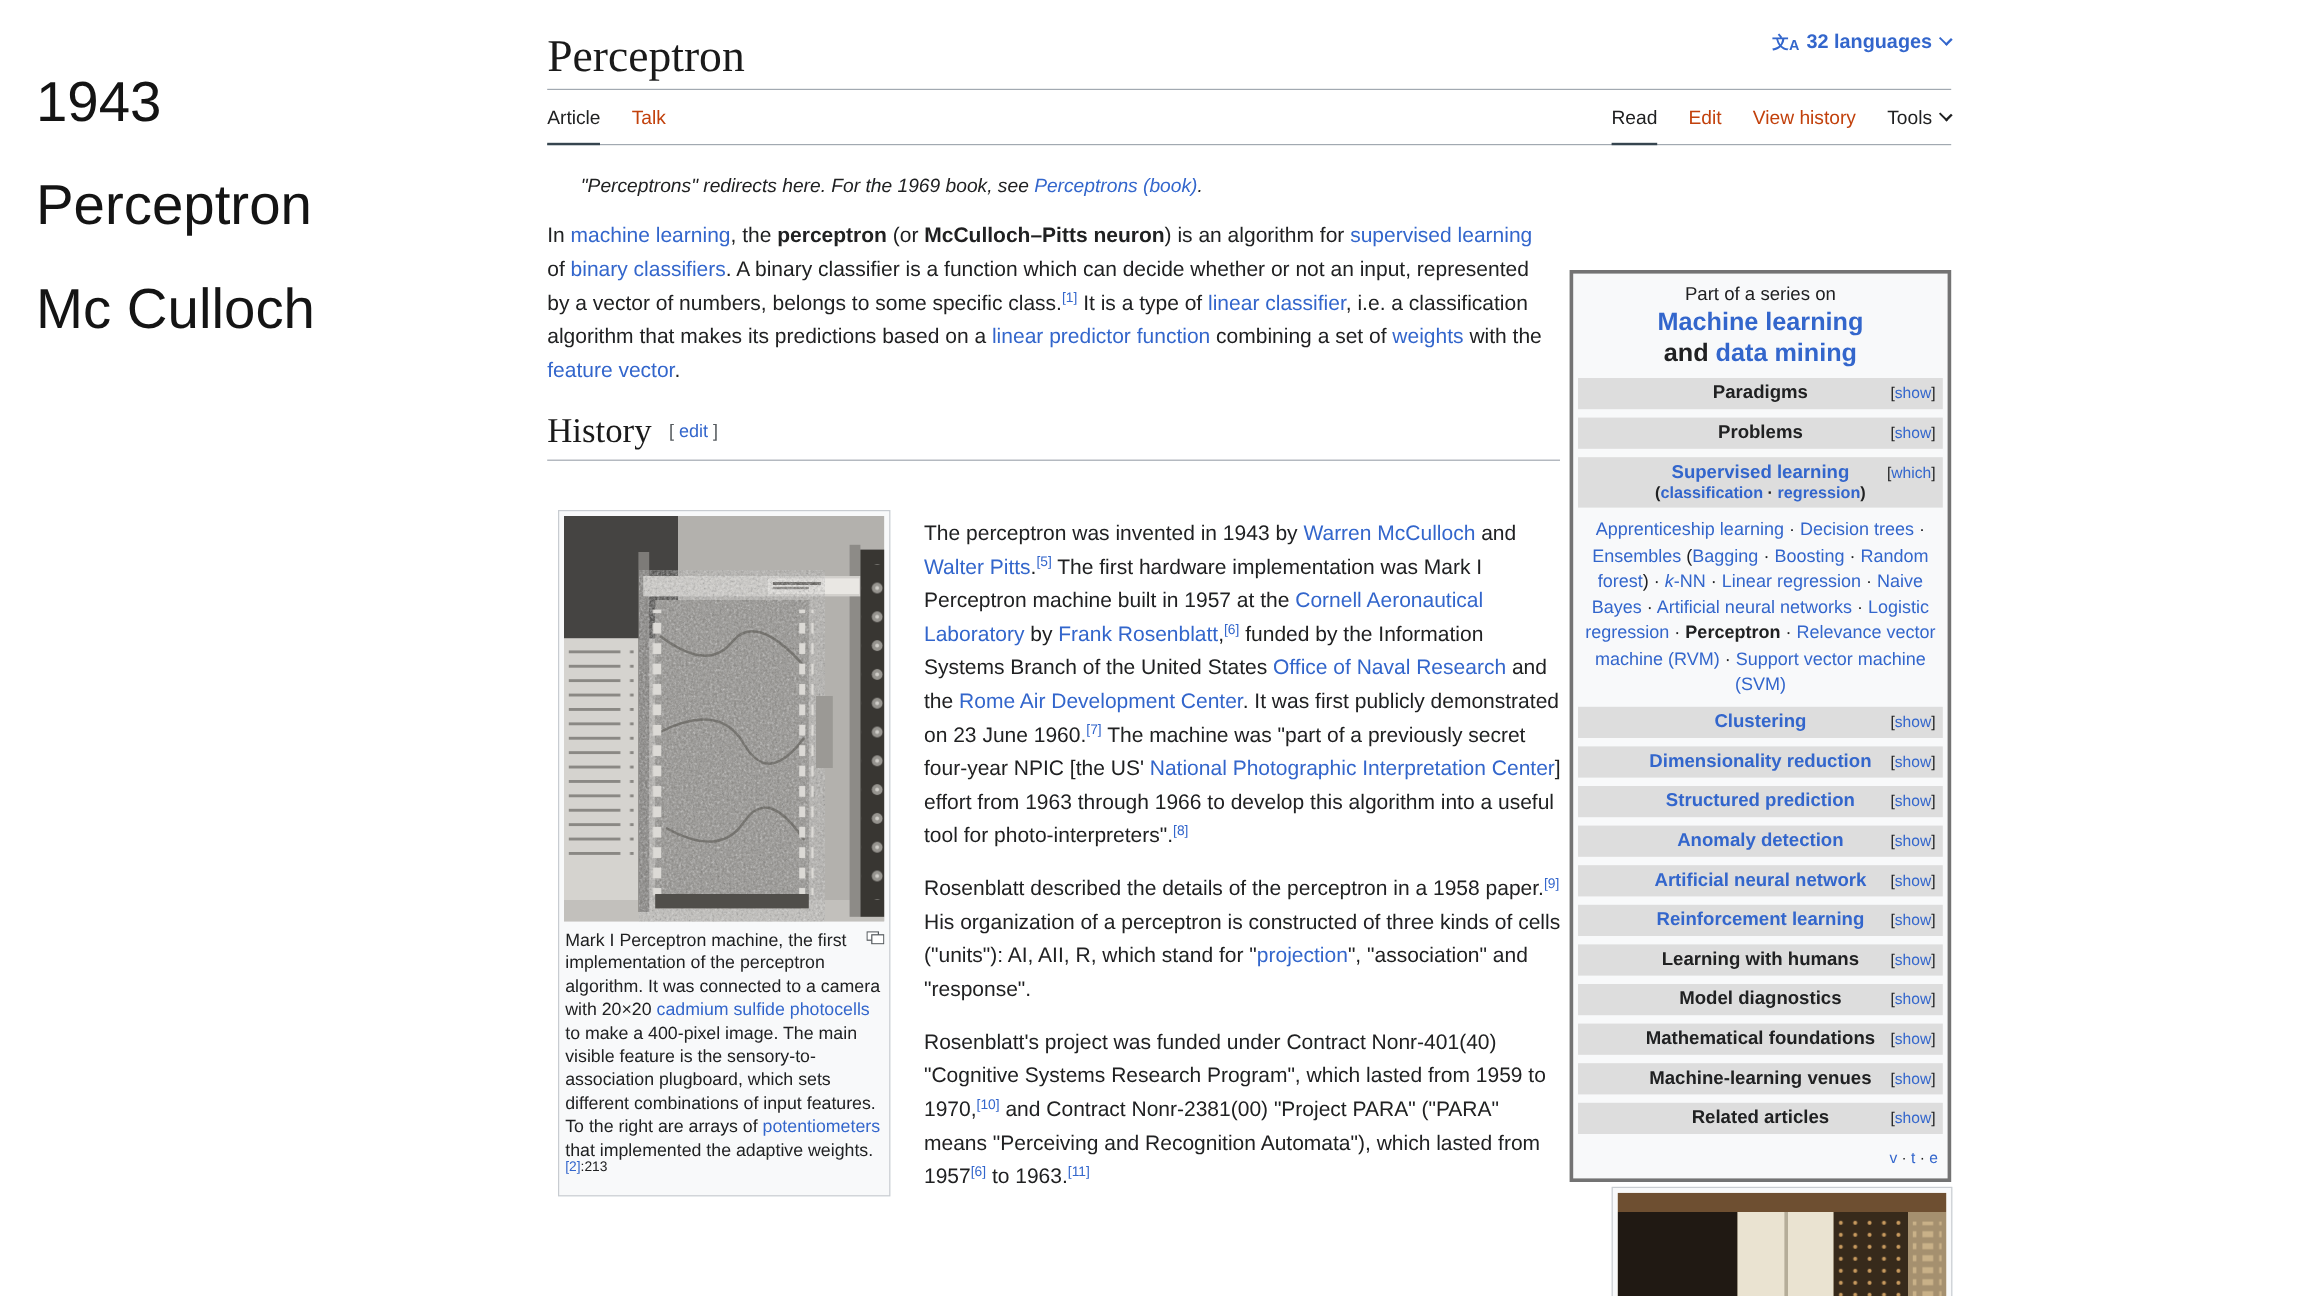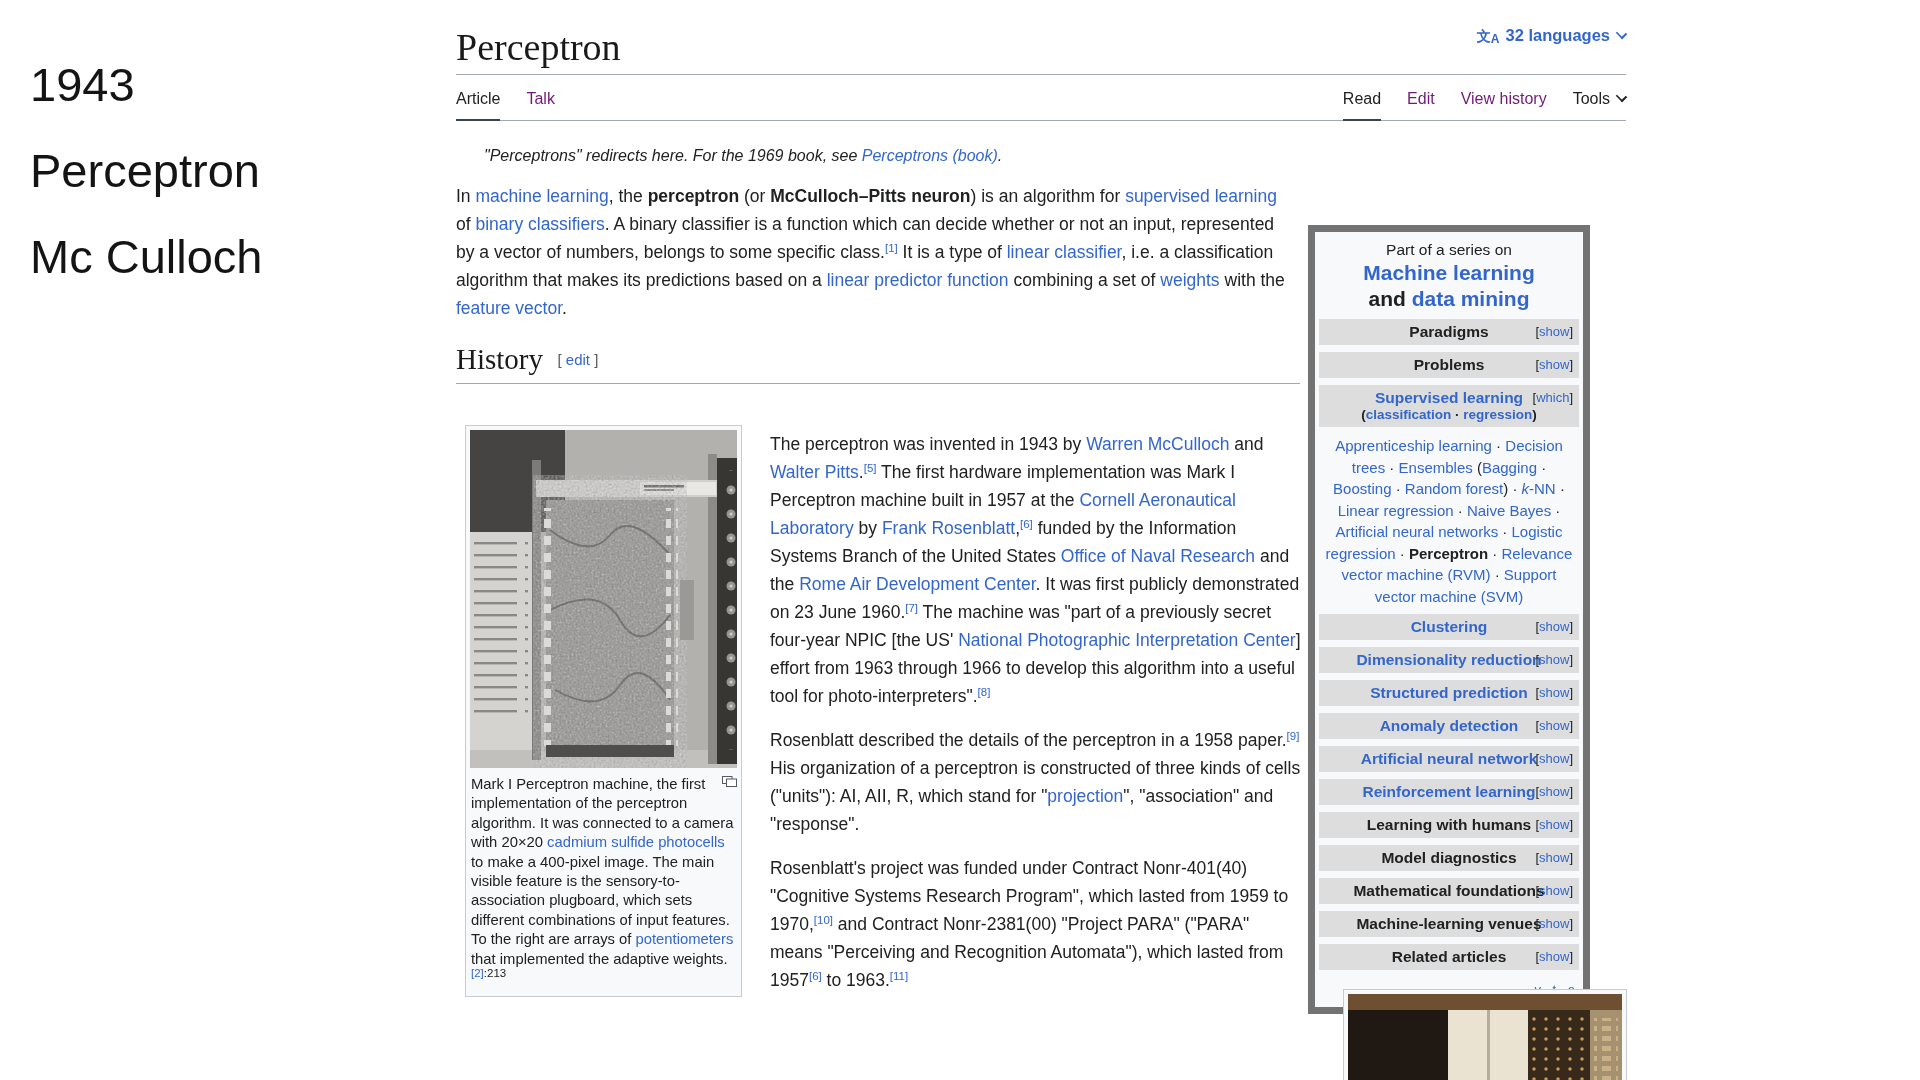--- a/index.html
+++ b/index.html
@@ -14,21 +14,21 @@
   .lang-ico{font-size:15px;font-weight:700;margin-right:6px;}
   .lang-ico .cjk{font-size:14px;}
   .lang-ico .lat{font-size:12px;vertical-align:-2px;}
   .chev{display:inline-block;width:7px;height:7px;border-right:2px solid currentColor;border-bottom:2px solid currentColor;
     transform:rotate(45deg) scale(1,.8);margin-left:7px;vertical-align:3px;}
   .tabs-row{position:relative;display:flex;justify-content:space-between;align-items:flex-end;height:45px;border-bottom:1px solid #a2a9b1;font-size:16px;}
   .tabgrp{display:flex;align-items:flex-end;}
   .tab{padding:10px 0 12px 0;margin-right:26px;cursor:pointer;}
   .tabgrp.right .tab{margin-right:0;margin-left:26px;}
   .tab.on{color:#202122;border-bottom:2px solid #36454f;margin-bottom:-1px;padding-bottom:11px;}
-  .tab.blue{color:#701a75;}
+  .tab.blue{color:#c2410c;}
   .tab.plain{color:#202122;}
   .tagline{margin-top:13px;font-size:16px;}
   .hatnote{margin:26px 0 0 28px;font-size:16px;}
   .lead{margin-top:17px;width:838px;font-size:17.5px;line-height:28px;}
   .h2row{margin-top:21px;}
   .h2{display:inline;font-family:"Liberation Serif","DejaVu Serif",serif;font-size:29px;font-weight:400;color:#1a1a1a;}
   .editsec{font-size:15px;margin-left:10px;vertical-align:4px;}
   .h2rule{width:844px;border-bottom:1px solid #a2a9b1;margin-top:7px;}
   
   .lnk{color:#3366cc;cursor:pointer;}
@@ -42,21 +42,21 @@
   .thumb{position:absolute;left:465px;top:425px;width:277px;box-sizing:border-box;background:#f8f9fa;
     border:1px solid #c8ccd1;padding:4px;font-size:14.8px;line-height:19.4px;}
   .thumb svg{display:block;cursor:pointer;}
   .caption{position:relative;margin-top:5px;padding:2px 1px 4px 1px;color:#202122;}
   .magnify{position:absolute;right:0;top:3px;cursor:pointer;}
   
   .rcol{position:absolute;left:770px;top:430px;width:534px;font-size:17.5px;line-height:28px;}
   .seealso{margin-bottom:10px;}
   .rcol p{margin:0 0 16px 0;}
   
-  .sidebar{position:absolute;left:1308px;top:225px;width:282px;box-sizing:border-box;border:7px solid #737373;
+  .sidebar{position:absolute;left:1308px;top:225px;width:318px;box-sizing:border-box;border:3px solid #737373;
     background:#f8f9fa;padding:4px 4px 10px 4px;text-align:center;font-size:15px;}
   .sb-part{margin-top:5px;font-size:15.5px;}
   .sb-title{font-size:21px;font-weight:700;line-height:26px;margin:1px 0 7px 0;}
   .sb-bar{position:relative;background:#ddd;margin-top:7px;padding:4px 2px;font-weight:700;font-size:15.5px;line-height:18px;}
   .sb-label[data-variant="link"]{color:#3366cc;cursor:pointer;}
   .sb-sub{font-size:13.5px;line-height:16px;font-weight:700;}
   .sb-toggle{position:absolute;right:6px;top:4px;font-size:13px;font-weight:400;cursor:pointer;}
   .sb-list{margin:8px 2px 0 2px;font-size:15px;line-height:21.5px;}
   .sb-vte{margin-top:12px;text-align:right;padding-right:4px;font-size:13px;}
   

